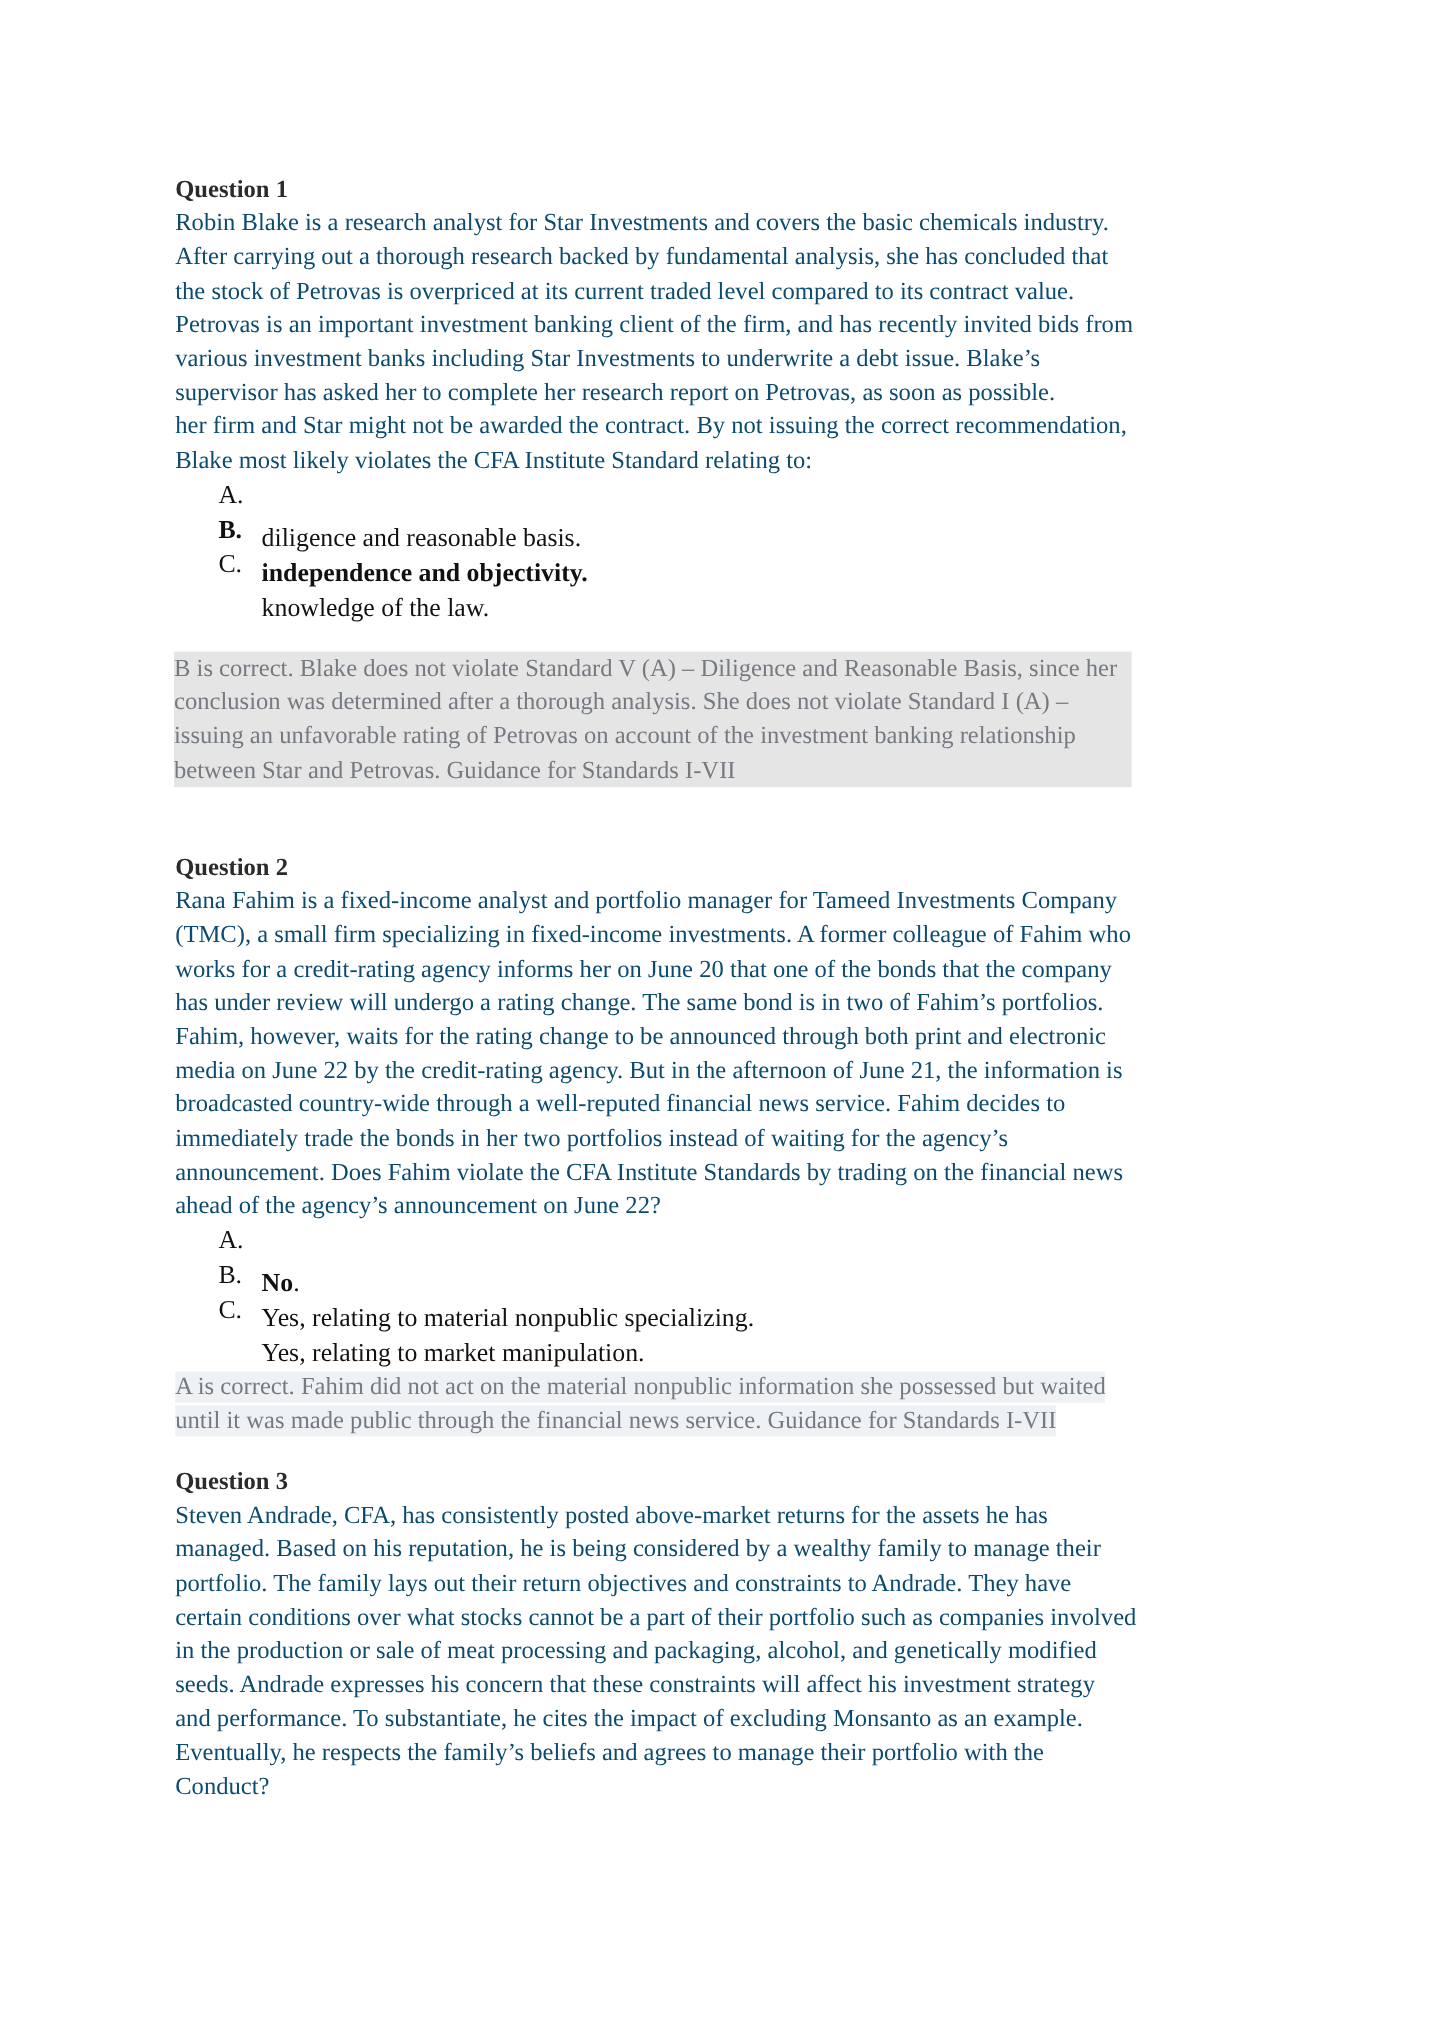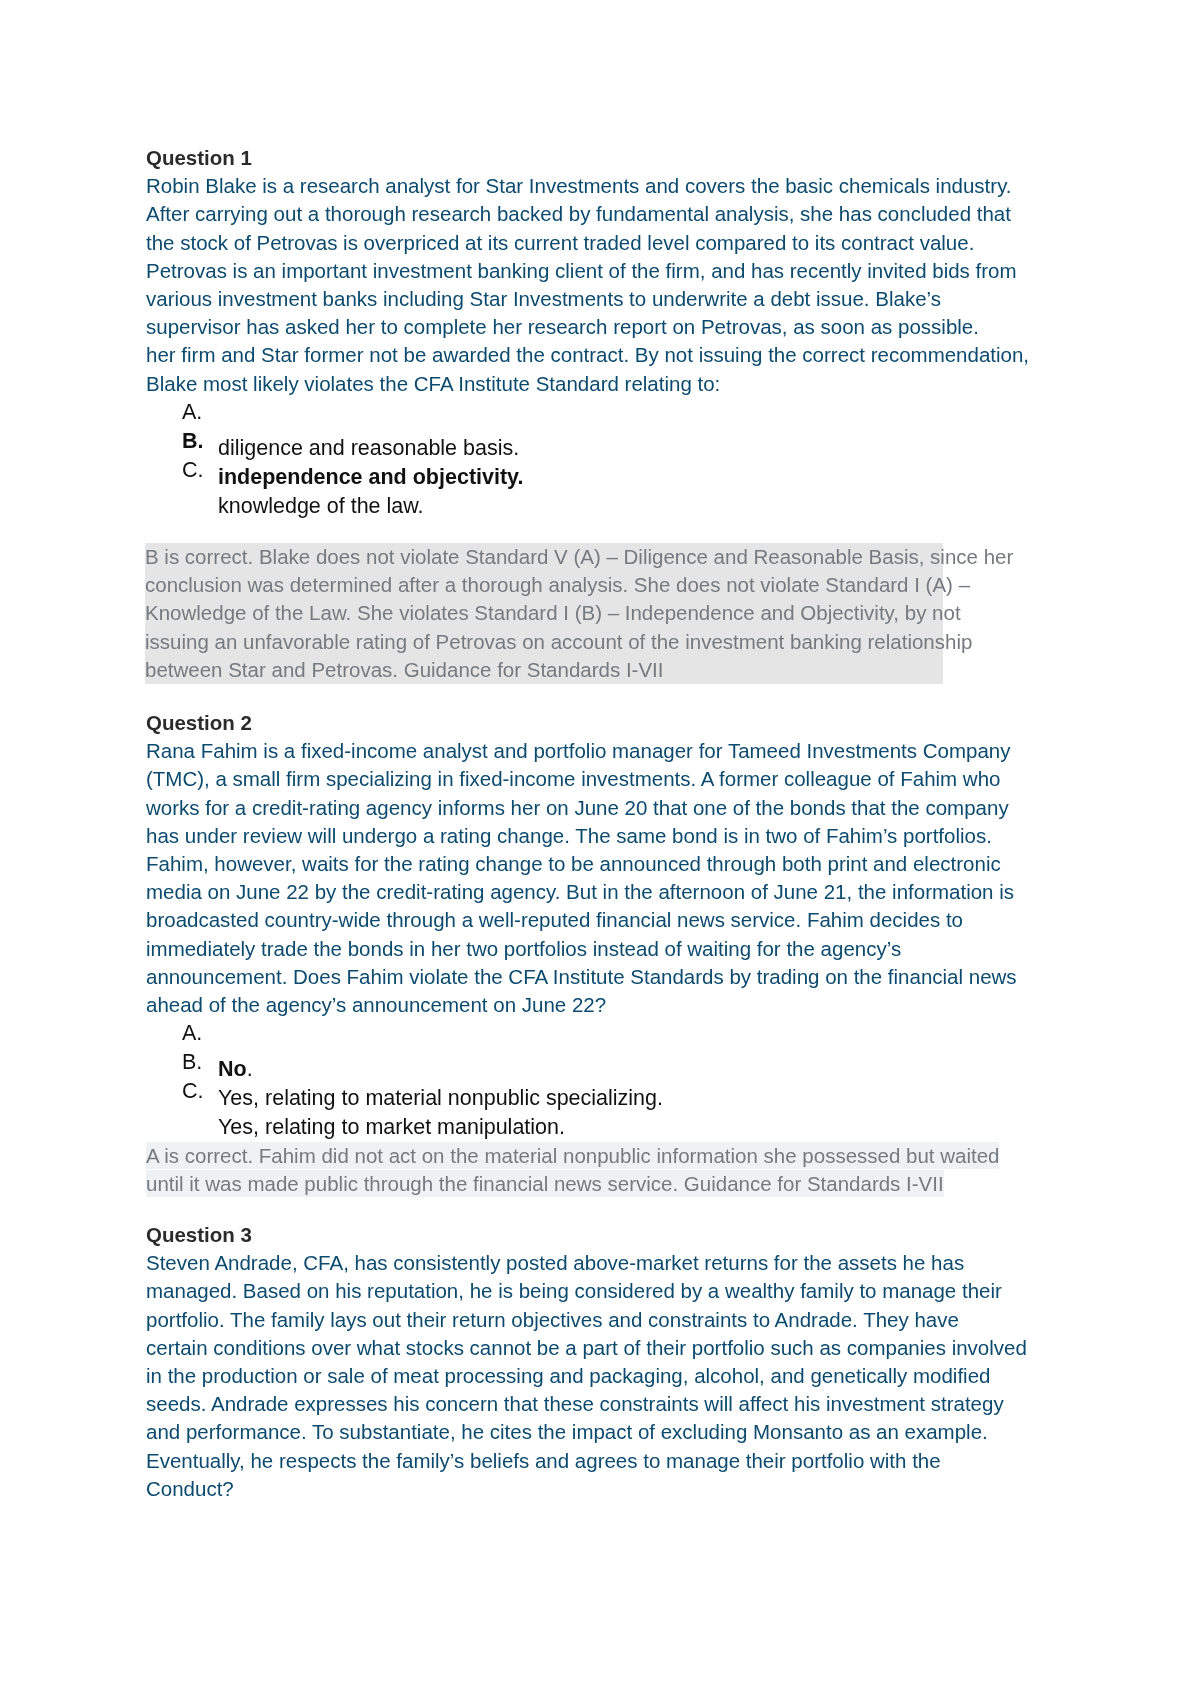--- a/index.html
+++ b/index.html
@@ -1,21 +1,21 @@
 <!DOCTYPE html>
 <html><head>
 <meta charset="utf-8">
 <style>
   html, body { margin: 0; padding: 0; }
   body {
     width: 1200px; height: 1700px; background: #ffffff; overflow: hidden;
     font-family: "Liberation Sans", sans-serif;
     color: #333333;
   }
-  .page { position: relative; width: 1200px; height: 1700px; }
+  .page { position: relative; width: 1200px; height: 1700px; font-family: Liberation Serif, serif; }
   .question { position: absolute; left: 146px; width: 920px; }
   .q-title {
     font-weight: bold; font-size: 20.5px; line-height: 28.2px; height: 28.2px;
     color: #2b2b2b; margin: 0;
   }
   .q-body { font-size: 20.5px; line-height: 28.2px; margin: 0; color: #0c4a6e; }
   .q-body .ln { display: block; white-space: nowrap; }
   .options { list-style: none; margin: 0; padding: 0; }
   .option {
     position: relative; font-size: 21.5px; line-height: 29px; height: 29px;
@@ -44,21 +44,21 @@
 
   <section class="question" style="top:144px">
     <h3 class="q-title">Question 1</h3>
     <p class="q-body">
       <span class="ln">Robin Blake is a research analyst for Star Investments and covers the basic chemicals industry.</span>
       <span class="ln">After carrying out a thorough research backed by fundamental analysis, she has concluded that</span>
       <span class="ln">the stock of Petrovas is overpriced at its current traded level compared to its contract value.</span>
       <span class="ln">Petrovas is an important investment banking client of the firm, and has recently invited bids from</span>
       <span class="ln">various investment banks including Star Investments to underwrite a debt issue. Blake’s</span>
       <span class="ln">supervisor has asked her to complete her research report on Petrovas, as soon as possible.</span>
-      <span class="ln">her firm and Star former not be awarded the contract. By not issuing the correct recommendation,</span>
+      <span class="ln">her firm and Star might not be awarded the contract. By not issuing the correct recommendation,</span>
       <span class="ln">Blake most likely violates the CFA Institute Standard relating to:</span>
     </p>
     <ol class="options">
       <li class="option">
         <span class="marker">A.</span>
         <span class="opt-text">diligence and reasonable basis.</span>
       </li>
       <li class="option correct-q1">
         <span class="marker">B.</span>
         <span class="opt-text">independence and objectivity.</span>
@@ -66,21 +66,20 @@
       <li class="option">
         <span class="marker">C.</span>
         <span class="opt-text">knowledge of the law.</span>
       </li>
     </ol>
   </section>
 
   <div class="explain-block" style="top:543px">
     <span class="ln">B is correct. Blake does not violate Standard V (A) – Diligence and Reasonable Basis, since her</span>
     <span class="ln">conclusion was determined after a thorough analysis. She does not violate Standard I (A) –</span>
-    <span class="ln">Knowledge of the Law. She violates Standard I (B) – Independence and Objectivity, by not</span>
     <span class="ln">issuing an unfavorable rating of Petrovas on account of the investment banking relationship</span>
     <span class="ln">between Star and Petrovas. Guidance for Standards I-VII</span>
   </div>
 
   <section class="question" style="top:709px">
     <h3 class="q-title">Question 2</h3>
     <p class="q-body">
       <span class="ln">Rana Fahim is a fixed-income analyst and portfolio manager for Tameed Investments Company</span>
       <span class="ln">(TMC), a small firm specializing in fixed-income investments. A former colleague of Fahim who</span>
       <span class="ln">works for a credit-rating agency informs her on June 20 that one of the bonds that the company</span>

